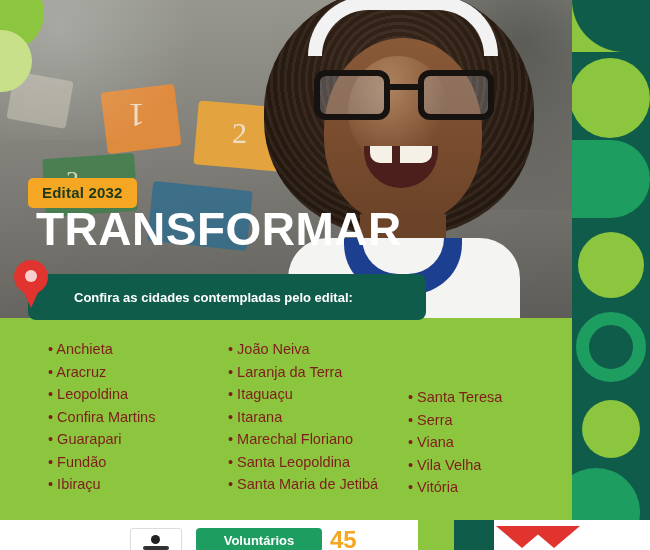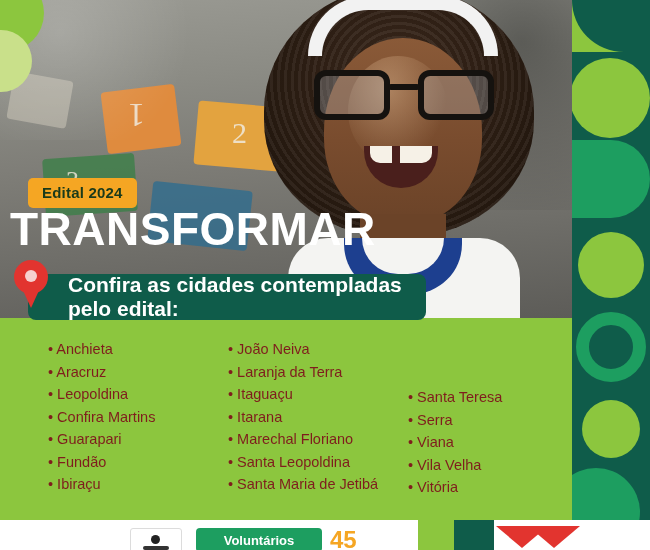--- a/index.html
+++ b/index.html
@@ -68,26 +68,26 @@
   .shirt{position:absolute;left:36px;top:252px;width:232px;height:90px;border-radius:40px 40px 0 0;background:#f4f4f2;}
   .collar{position:absolute;left:92px;top:252px;width:118px;height:56px;background:#1d3f8f;border-radius:0 0 50px 50px;}
   .collar-in{position:absolute;left:110px;top:252px;width:82px;height:36px;background:#f4f4f2;border-radius:0 0 40px 40px;}
 
   
   .greenband{position:absolute;left:0;top:318px;width:572px;height:202px;background:#8cc63e;}
 
   
   .badge{position:absolute;left:28px;top:178px;background:#f5a623;color:#1a3a1a;
          font-weight:bold;font-size:15px;padding:6px 14px 7px 14px;border-radius:5px;letter-spacing:.2px;}
-  .title{position:absolute;left:10px;top:206px;color:#ffffff;font-size:46px;font-weight:bold;letter-spacing:.5px;line-height:1;}
+  .title{position:absolute;left:36px;top:206px;color:#ffffff;font-size:46px;font-weight:bold;letter-spacing:.5px;line-height:1;}
 
   
   .ribbon{position:absolute;left:28px;top:274px;width:398px;height:46px;background:#0f5c4a;border-radius:8px;}
-  .ribbon-txt{position:absolute;left:40px;top:0;height:46px;display:flex;align-items:center;color:#ffffff;
-         font-size:21px;font-weight:bold;}
+  .ribbon-txt{position:absolute;left:46px;top:0;height:46px;display:flex;align-items:center;color:#ffffff;
+         font-size:13px;font-weight:bold;}
   .pin{position:absolute;left:-14px;top:-14px;width:34px;height:48px;}
   .pin-b{position:absolute;left:0;top:0;width:34px;height:34px;border-radius:50% 50% 50% 50%;background:#e2342f;}
   .pin-t{position:absolute;left:7px;top:26px;width:20px;height:22px;background:#e2342f;
          clip-path:polygon(0 0,100% 0,50% 100%);}
   .pin-dot{position:absolute;left:11px;top:10px;width:12px;height:12px;border-radius:50%;background:#f6d0cf;}
 
   
   .cities{position:absolute;left:48px;top:338px;width:510px;display:flex;}
   .col{width:180px;}
   .col3{width:150px;margin-top:48px;}
@@ -146,21 +146,21 @@
       <div class="collar"></div>
       <div class="collar-in"></div>
     </div>
 
     <div class="lc-1"></div>
     <div class="lc-2"></div>
   </div>
 
   <div class="greenband"></div>
 
-  <div class="badge">Edital 2024</div>
+  <div class="badge">Edital 2032</div>
   <div class="title">TRANSFORMAR</div>
 
   <div class="ribbon">
     <div class="pin">
       <div class="pin-b"></div>
         <div class="pin-t"></div>
         <div class="pin-dot"></div>
     </div>
     <div class="ribbon-txt">Confira as cidades contempladas pelo edital:</div>
   </div>

